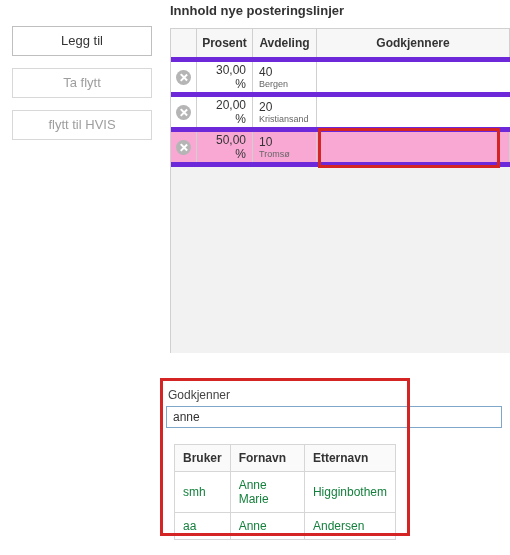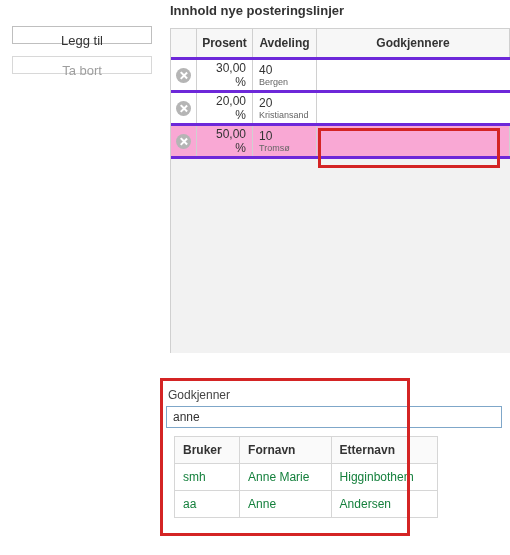--- a/index.html
+++ b/index.html
@@ -16,21 +16,21 @@
     overflow: hidden;
   }
   .left-col {
     position: absolute;
     left: 12px;
     top: 26px;
     width: 140px;
   }
   .btn {
     width: 140px;
-    height: 18px;
+    height: 30px;
     border: 1px solid #bfbfbf;
     background: #fff;
     margin-bottom: 12px;
     text-align: center;
     line-height: 28px;
     font-size: 13px;
     cursor: pointer;
   }
   .btn.disabled {
     color: #9e9e9e;
@@ -50,21 +50,21 @@
   }
   .grid {
     border-top: 1px solid #d0d0d0;
     border-left: 1px solid #d0d0d0;
     background: #f2f2f2;
     height: 325px;
     overflow: hidden;
   }
   .grid-row {
     display: flex;
-    border-bottom: 3px solid #6d28d9;
+    border-bottom: 5px solid #6d28d9;
     background: #fff;
   }
   .grid-header .cell {
     background: #f7f7f7;
     font-weight: 600;
     font-size: 12px;
     height: 28px;
     line-height: 28px;
     text-align: center;
   }
@@ -135,24 +135,24 @@
     width: 336px;
     height: 22px;
     border: 1px solid #7fa7c9;
     padding: 2px 6px;
     font-size: 12px;
     font-family: inherit;
     color: #333;
     outline: none;
   }
   .result-table {
-    margin-top: 8px;
+    margin-top: 16px;
     margin-left: 8px;
     border: 1px solid #c8c8c8;
-    width: 264px;
+    width: 222px;
     border-collapse: collapse;
   }
   .result-table th, .result-table td {
     border: 1px solid #d6d6d6;
     padding: 6px 8px;
     font-size: 12px;
     text-align: left;
   }
   .result-table th {
     background: #fafafa;
@@ -160,21 +160,22 @@
   }
   .result-table td {
     color: #15803d;
   }
 </style>
 </head>
 <body>
 
 <div class="left-col">
   <div class="btn">Legg til</div>
-  <div class="btn disabled">Ta bort</div>
+  <div class="btn disabled">Ta flytt</div>
+  <div class="btn disabled">flytt til HVIS</div>
 </div>
 
 <div class="right-col">
   <div class="section-title">Innhold nye posteringslinjer</div>
   <div class="grid">
     <div class="grid-row grid-header">
       <div class="cell c-del"></div>
       <div class="cell c-pros">Prosent</div>
       <div class="cell c-avd">Avdeling</div>
       <div class="cell c-god">Godkjennere</div>

